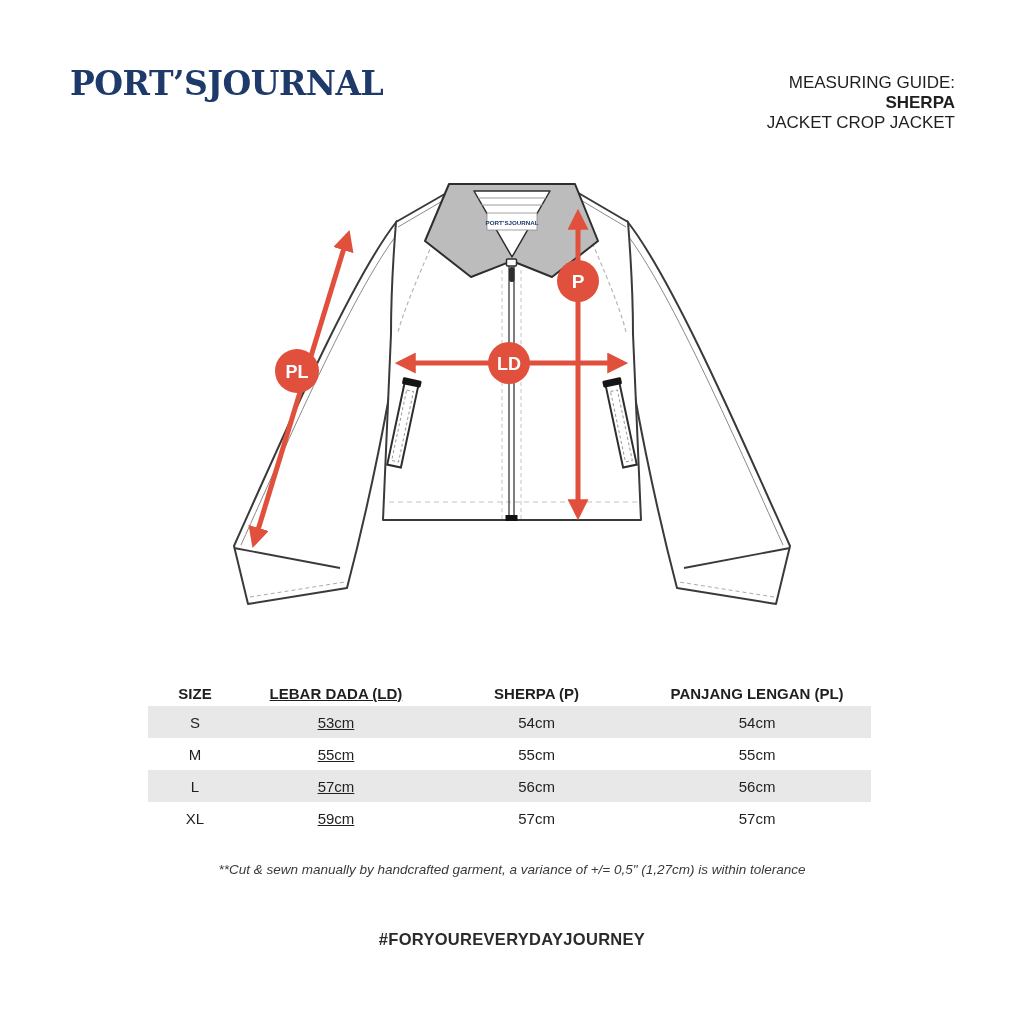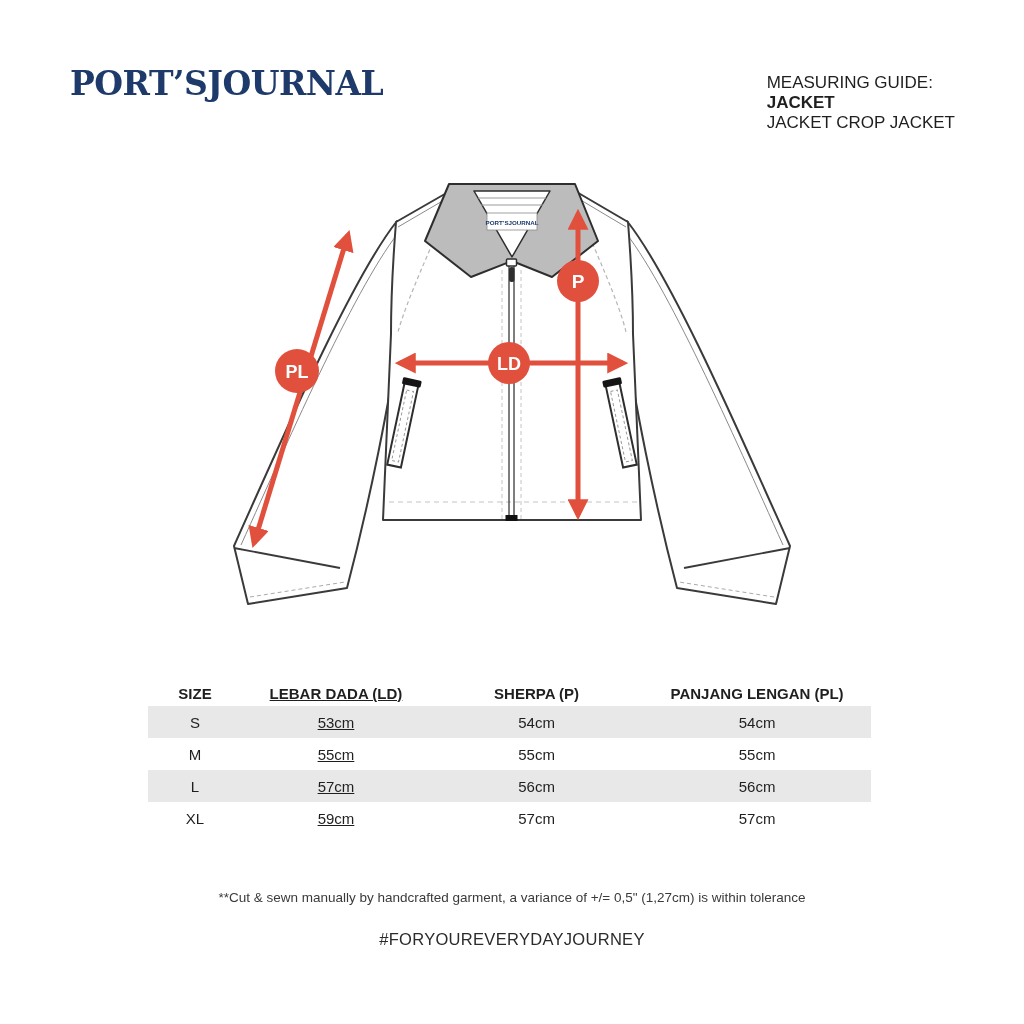--- a/index.html
+++ b/index.html
@@ -6,50 +6,50 @@
   body{
     width:1024px;height:1024px;position:relative;background:#ffffff;
     font-family:"Liberation Sans",sans-serif;color:#1f1f1f;overflow:hidden;
   }
   .logo{
     position:absolute;left:70px;top:64px;
     font-family:"DejaVu Serif",serif;font-weight:700;
     font-size:33px;letter-spacing:-0.5px;color:#1d3a6b;white-space:nowrap;
   }
   .mg-block{
-    position:absolute;right:69px;top:73px;text-align:left;
+    position:absolute;right:69px;top:73px;text-align:right;
     font-size:17px;line-height:20px;color:#1f1f1f;white-space:nowrap;margin-left:8px;
   }
   .mg-block .bold{font-weight:bold;}
   .diagram-svg{position:absolute;left:0;top:0;width:1024px;height:1024px;}
   .size-table{position:absolute;left:148px;top:680px;width:723px;font-size:15px;}
   .trow{display:flex;align-items:center;height:32px;}
   .thead{height:26px;font-weight:bold;align-items:center;}
   .trow.striped{background:#e8e8e8;}
   .c-size{width:13%;text-align:center;}
   .c-ld{width:26%;text-align:center;text-decoration:underline;}
   .c-p{width:29.5%;text-align:center;}
   .c-pl{width:31.5%;text-align:center;}
   .footnote{
     position:absolute;left:0;right:0;top:862px;text-align:center;
-    font-size:13.5px;color:#3a3a3a;margin-top:28px;
+    font-style:italic;font-size:13.5px;color:#3a3a3a;
   }
   .hashtag{
     position:absolute;left:0;right:0;top:930px;text-align:center;
-    font-weight:normal;font-size:16.5px;letter-spacing:0.3px;color:#2b2b2b;
+    font-weight:bold;font-size:16.5px;letter-spacing:0.3px;color:#2b2b2b;
   }
 </style>
 </head>
 <body>
 
 <div class="logo">PORT’SJOURNAL</div>
 
 <div class="mg-block">
   <div>MEASURING GUIDE:</div>
-  <div class="bold">JACKET</div>
+  <div class="bold">SHERPA</div>
   <div>JACKET CROP JACKET</div>
 </div>
 
 <svg class="diagram-svg" viewBox="0 0 1024 1024" aria-hidden="true">
   <defs>
     <marker id="ah" viewBox="0 0 10 10" refX="7.5" refY="5" markerWidth="4.2" markerHeight="4.2" orient="auto-start-reverse">
       <path d="M0,0 L10,5 L0,10 Z" fill="#e0503c"></path>
     </marker>
   </defs>
 

